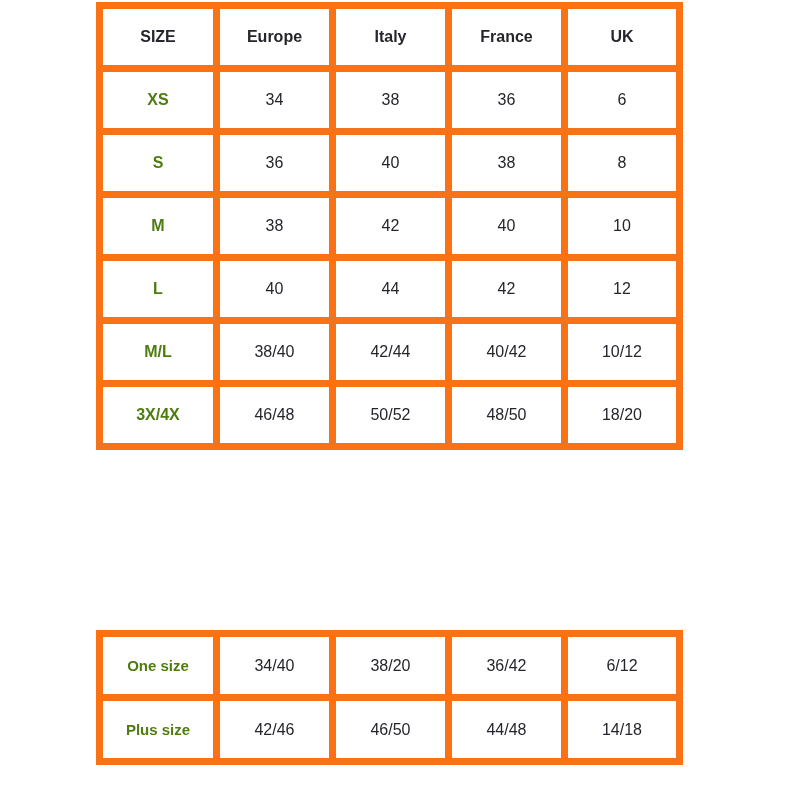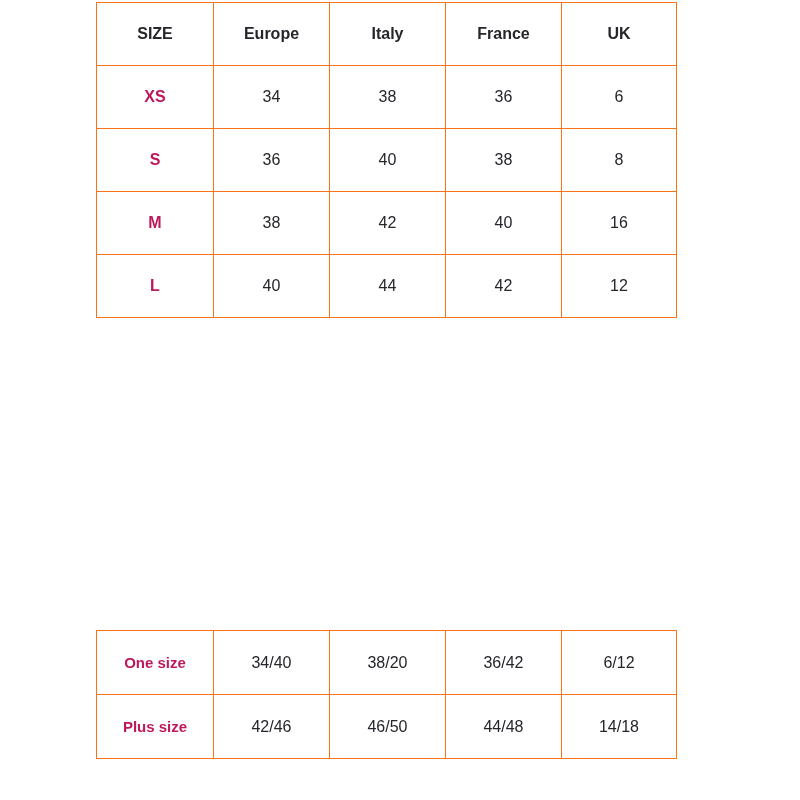--- a/index.html
+++ b/index.html
@@ -26,21 +26,21 @@
   #main-table-wrap { top: 2px; }
   #extra-table-wrap { top: 630px; }
 
   table.size-table {
     width: 580px;
     border-collapse: collapse;
     table-layout: fixed;
   }
   table.size-table td,
   table.size-table th {
-    border: 1px solid #f97316;
+    border: 7px solid #f97316;
     height: 63px;
     text-align: center;
     vertical-align: middle;
     color: #25262b;
     font-size: 16px;
     font-weight: 400;
     padding: 0 4px;
   }
   table.size-table col.c0 { width: 117px; }
   table.size-table col.c1 { width: 116px; }
@@ -48,21 +48,21 @@
   table.size-table col.c3 { width: 116px; }
   table.size-table col.c4 { width: 115px; }
 
   table.size-table thead th {
     font-weight: 700;
     font-size: 16px;
     color: #25262b;
   }
   table.size-table tbody td.rowhead {
     font-weight: 700;
-    color: #be185d;
+    color: #4d7c0f;
   }
   #extra-table td.rowhead {
     font-weight: 700;
     font-size: 15px;
   }
   #extra-table td { height: 64px; }
 </style>
 </head>
 <body>
 
@@ -99,28 +99,42 @@
           <td>36</td>
           <td>40</td>
           <td>38</td>
           <td>8</td>
         </tr>
         <tr>
           <td class="rowhead">M</td>
           <td>38</td>
           <td>42</td>
           <td>40</td>
-          <td>16</td>
+          <td>10</td>
         </tr>
         <tr>
           <td class="rowhead">L</td>
           <td>40</td>
           <td>44</td>
           <td>42</td>
           <td>12</td>
+        </tr>
+        <tr>
+          <td class="rowhead">M/L</td>
+          <td>38/40</td>
+          <td>42/44</td>
+          <td>40/42</td>
+          <td>10/12</td>
+        </tr>
+        <tr>
+          <td class="rowhead">3X/4X</td>
+          <td>46/48</td>
+          <td>50/52</td>
+          <td>48/50</td>
+          <td>18/20</td>
         </tr>
       </tbody>
     </table>
   </div>
 
   <div class="chart-wrap" id="extra-table-wrap">
     <table class="size-table" id="extra-table">
       <colgroup>
         <col class="c0">
           <col class="c1">

